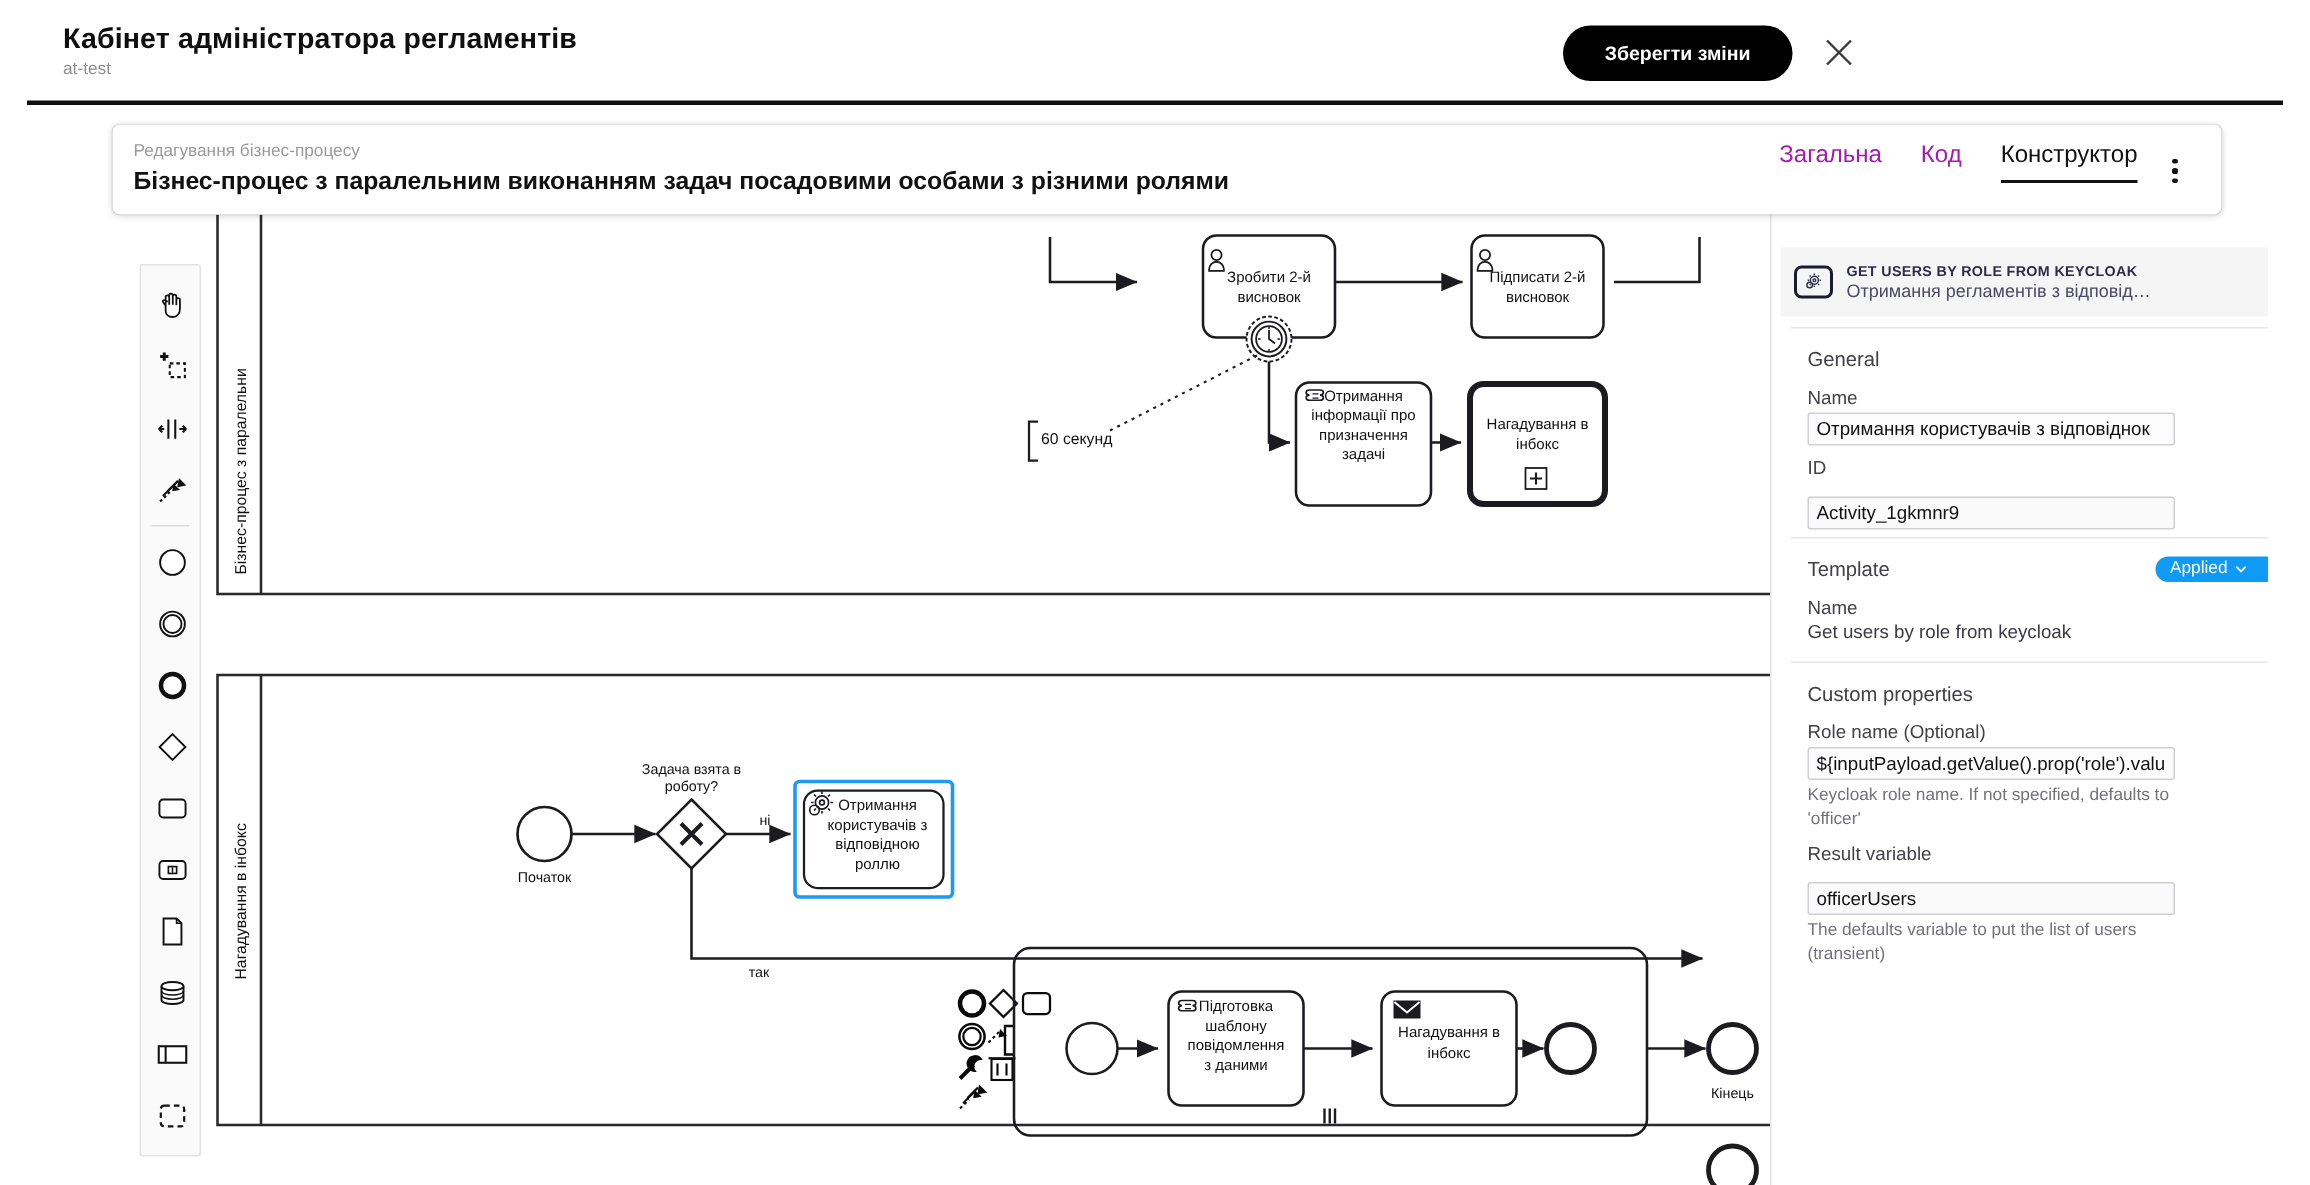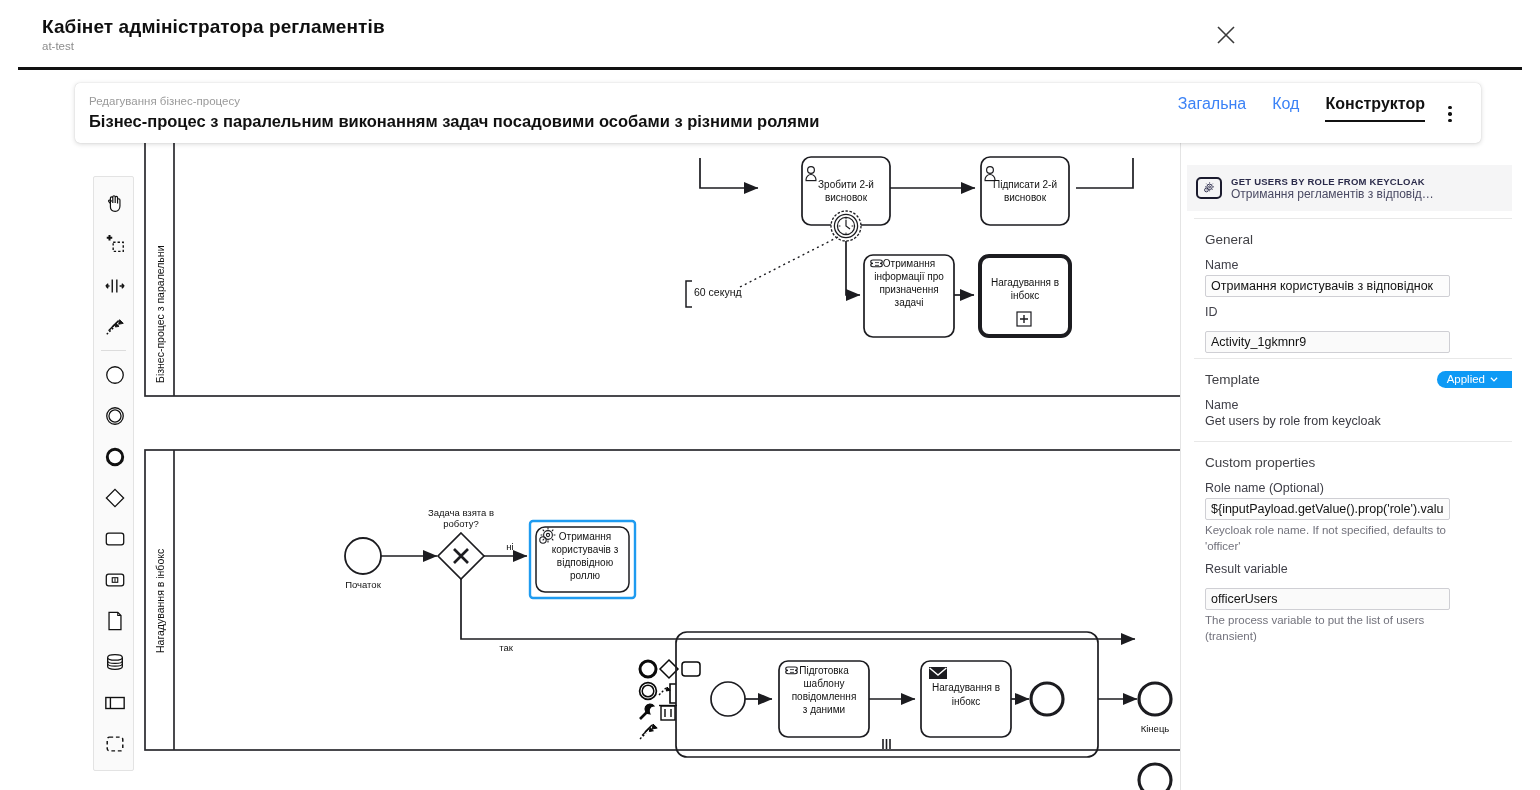--- a/index.html
+++ b/index.html
@@ -17,22 +17,22 @@
   #close-btn svg { display:block; }
   #topbar-rule { position:absolute; left:18px; top:67px; width:1504px; height:3px; background:#111; }
 
   
   #editor-card { position:absolute; left:75px; top:83px; width:1406px; height:60px;
     background:#fff; border-radius:5px;
     box-shadow:0 1px 5px rgba(0,0,0,.16), 0 0 1px rgba(0,0,0,.2); z-index:6; }
   #bc-label { position:absolute; left:14px; top:12px; font-size:11.5px; color:#9a9a9a; }
   #bp-title { position:absolute; left:14px; top:29px; font-size:16.5px; font-weight:bold; color:#111; white-space:nowrap; }
   #tabs { position:absolute; right:56px; top:12px; display:flex; align-items:flex-start; gap:26px; }
-  .tab { font-size:16px; color:#3b82f6; padding-bottom:7px; cursor:pointer; white-space:nowrap; }
-  .tab.active { color:#111; font-weight:bold; border-bottom:2px solid #111; }
+  .tab { font-size:16px; color:#a21caf; padding-bottom:7px; cursor:pointer; white-space:nowrap; }
+  .tab.active { color:#111; font-weight:normal; border-bottom:2px solid #111; }
   #kebab { position:absolute; right:22px; top:20px; width:18px; height:22px; cursor:pointer;
     display:flex; flex-direction:column; align-items:center; justify-content:center; gap:3px; }
   #kebab i { display:block; width:3.5px; height:3.5px; border-radius:50%; background:#111; }
 
   
   #palette { position:absolute; left:93px; top:176px; width:41px; padding:6px 0;
     background:#fafafa; border:1px solid #e3e3e3; border-radius:2px; z-index:5; }
   .pal-item { width:41px; height:41px; display:flex; align-items:center; justify-content:center; cursor:pointer; }
   .pal-sep { height:1px; margin:3px 7px; background:#dcdcdc; }
 
@@ -68,20 +68,21 @@
 
   
   .bpmn-text { font-family:"Liberation Sans", sans-serif; }
 </style>
 </head>
 <body>
 
 <div id="topbar">
   <div id="topbar-title">Кабінет адміністратора регламентів</div>
   <div id="topbar-sub">at-test</div>
+  <button id="save-btn">Зберегти зміни</button>
   <div id="close-btn">
     <svg width="22" height="22" viewBox="0 0 22 22">
         <path d="M3 3 L19 19 M19 3 L3 19" stroke="#3a3a3a" stroke-width="1.6" fill="none"></path>
       </svg>
   </div>
   <div id="topbar-rule"></div>
 </div>
 
 <div id="editor-card">
   <div id="bc-label">Редагування бізнес-процесу</div>
@@ -463,16 +464,16 @@
               <path d="M3 6 L8 11 L13 6" fill="none" stroke="#4a4a52" stroke-width="1.5"></path>
             </svg>
         </span>
       </span>
     </div>
     <div class="fld-label">Role name (Optional)</div>
     <input class="fld-input" value="${inputPayload.getValue().prop('role').valu" style="">
     <div class="fld-hint">Keycloak role name. If not specified, defaults to 'officer'</div>
     <div class="fld-label">Result variable</div>
     <input class="fld-input plain" value="officerUsers" style="">
-    <div class="fld-hint">The process variable to put the list of users (transient)</div>
+    <div class="fld-hint">The defaults variable to put the list of users (transient)</div>
   </div>
 
 </div>
 
 </body></html>

